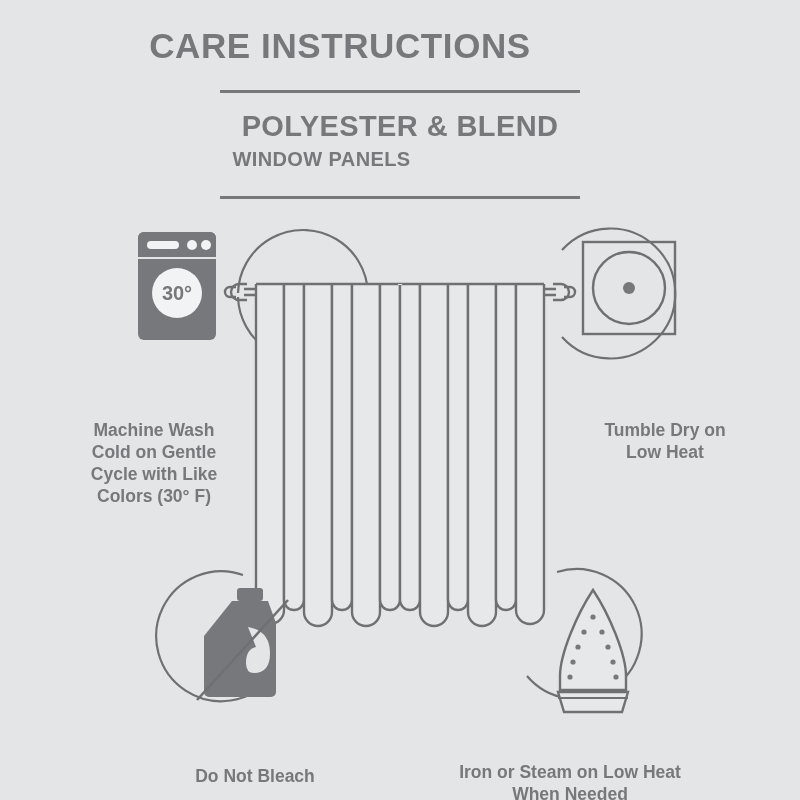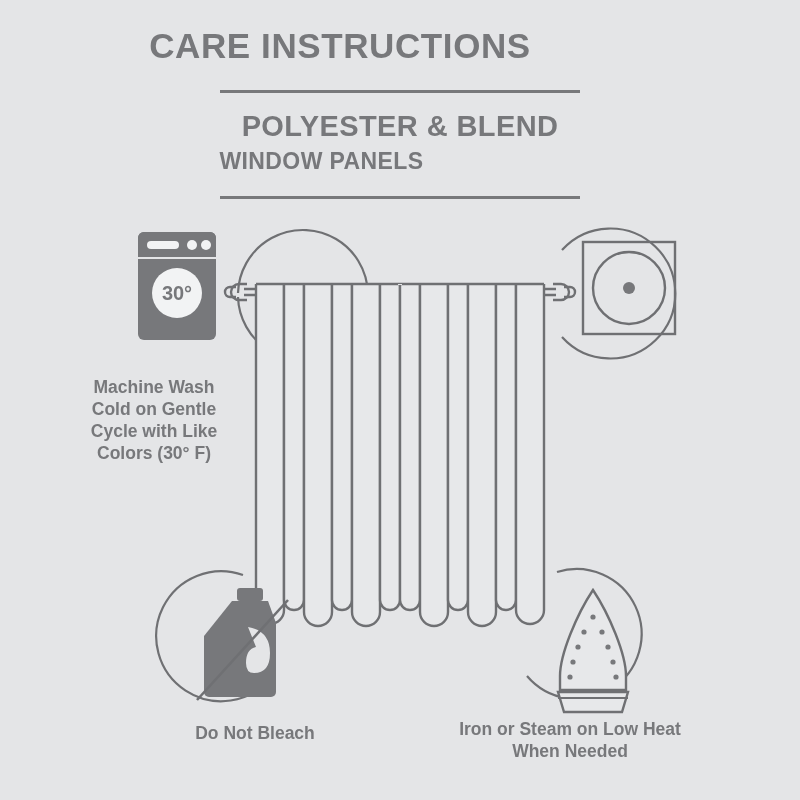--- a/index.html
+++ b/index.html
@@ -41,34 +41,34 @@
     top: 108px;
     width: 800px;
     font-size: 29px;
     letter-spacing: 0.4px;
     text-align: center;
   }
   #sub2 {
     left: 0;
     top: 147px;
     width: 643px;
-    font-size: 23px;
+    font-size: 20px;
     letter-spacing: 0.4px;
   }
   .divider {
     position: absolute;
     left: 220px;
     width: 360px;
     height: 3px;
     background: #77787b;
   }
   #div1 { top: 90px; }
   #div2 { top: 196px; }
 
-  .caption { font-size: 17.5px; }
+  .caption { font-size: 17.5px; margin-top: 43px; }
   #cap-wash  { left: 34px;  top: 376px; width: 240px; }
   #cap-dry   { left: 540px; top: 376px; width: 250px; }
   #cap-bleach{ left: 130px; top: 722px; width: 250px; }
   #cap-iron  { left: 410px; top: 718px; width: 320px; }
 
   svg { display: block; }
 </style>
 </head>
 <body>
 
@@ -183,17 +183,19 @@
         <circle cx="570" cy="677" r="2.6"></circle>
         <circle cx="616" cy="677" r="2.6"></circle>
       </g>
     </g>
   </svg>
 
   <div class="txt caption" id="cap-wash">Machine Wash
 Cold on Gentle
 Cycle with Like
 Colors (30° F)</div>
+  <div class="txt caption" id="cap-dry">Tumble Dry on
+Low Heat</div>
   <div class="txt caption" id="cap-iron">Iron or Steam on Low Heat
 When Needed</div>
   <div class="txt caption" id="cap-bleach">Do Not Bleach</div>
 
 </div>
 
 </body></html>

